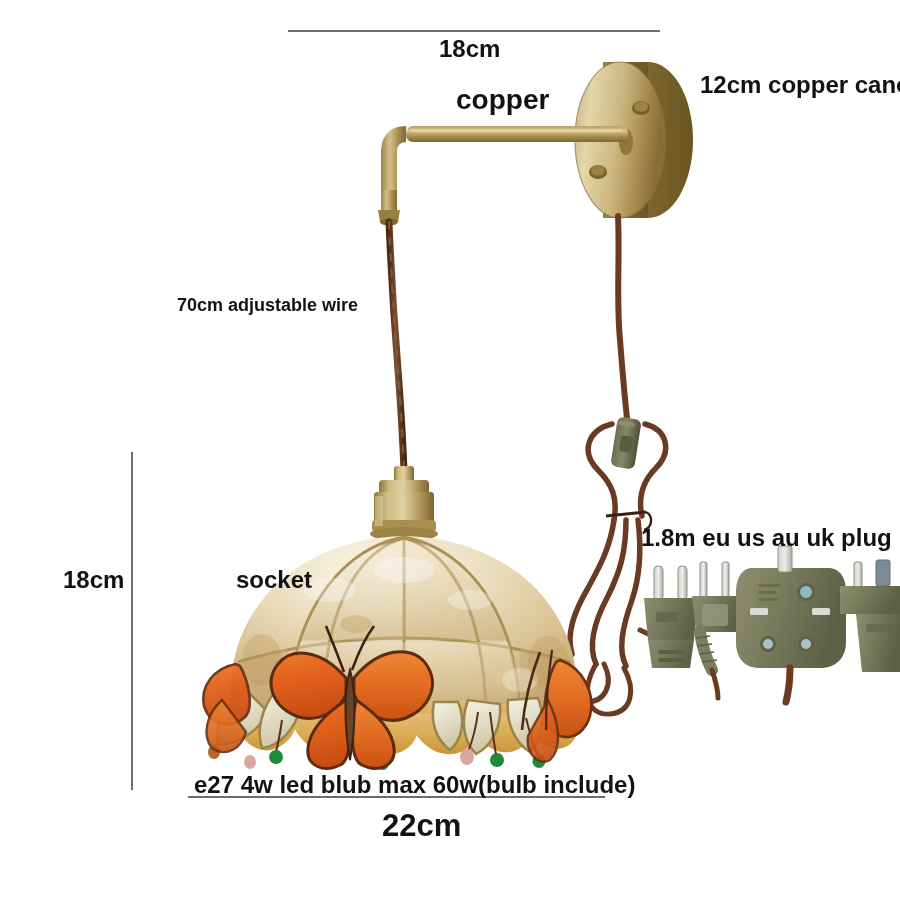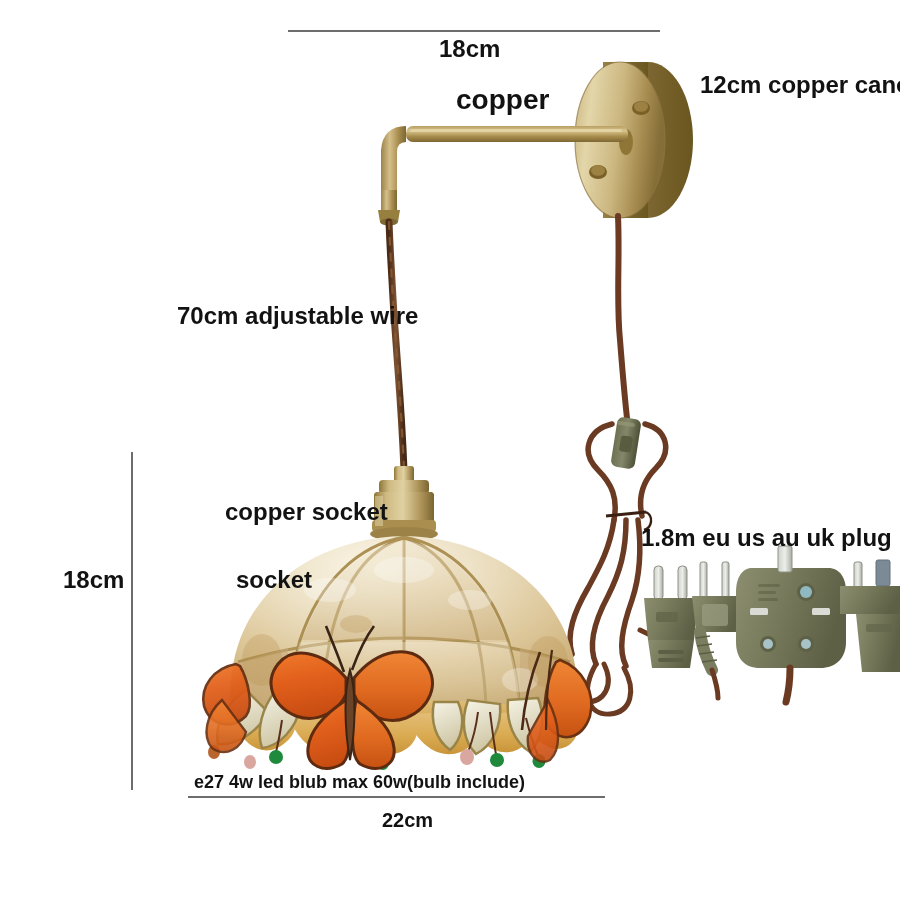--- a/index.html
+++ b/index.html
@@ -405,27 +405,26 @@
       <rect x="866" y="624" width="26" height="8" rx="2" fill="#63654a" opacity="0.7"></rect>
     </g>
   </svg>
 
   <div class="lbl" style="left:439px; top:37px; font-size:24px;">18cm</div>
 
   <div class="lbl" style="left:456px; top:86px; font-size:28px;">copper</div>
 
   <div class="lbl" style="left:700px; top:73px; font-size:24px;">12cm copper canopy</div>
 
-  <div class="lbl" style="left:177px; top:304px; font-size:24px;">70cm adjustable wire</div>
-
-  <div class="lbl" style="left:225px; top:500px; font-size:24px;">copper socket</div>
+  <div class="lbl" style="left:177px; top:296px; font-size:18px;">70cm adjustable wire</div>
+
 
   <div class="lbl" style="left:236px; top:568px; font-size:24px;">socket</div>
 
   <div class="lbl" style="left:63px; top:568px; font-size:24px;">18cm</div>
 
-  <div class="lbl" style="left:194px; top:773px; font-size:18px;">e27 4w led blub max 60w(bulb include)</div>
-
-  <div class="lbl" style="left:382px; top:810px; font-size:20px;">22cm</div>
+  <div class="lbl" style="left:194px; top:773px; font-size:24px;">e27 4w led blub max 60w(bulb include)</div>
+
+  <div class="lbl" style="left:382px; top:810px; font-size:31px;">22cm</div>
 
   <div class="lbl" style="left:641px; top:526px; font-size:24px;">1.8m eu us au uk plug in</div>
 
 </div>
 
 </body></html>

